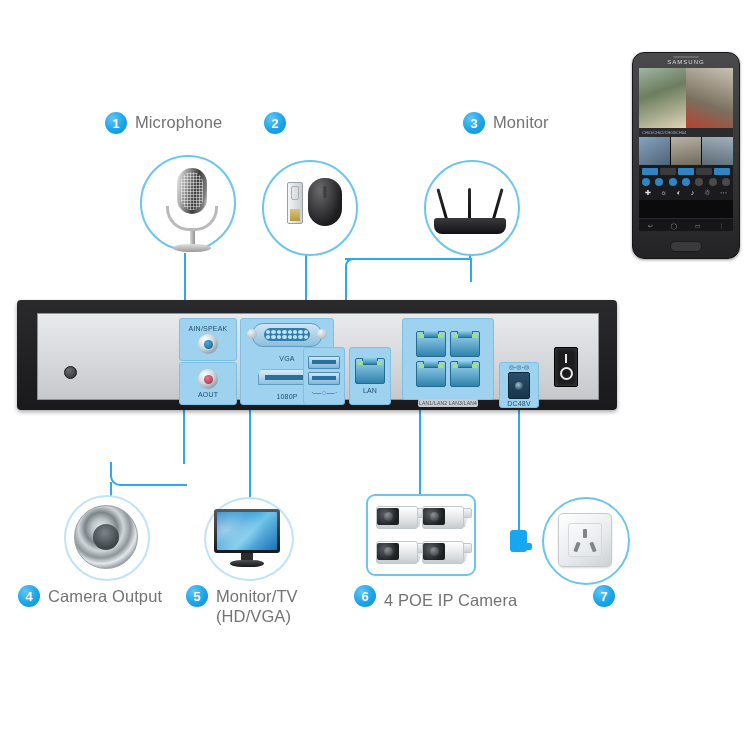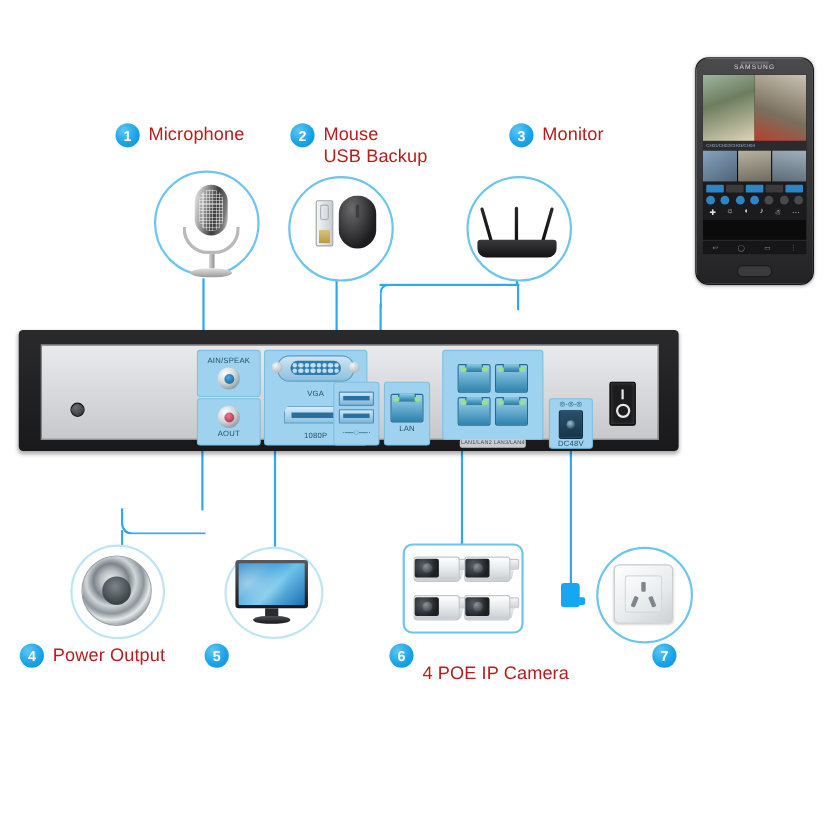--- a/index.html
+++ b/index.html
@@ -16,21 +16,21 @@
   .abs{position:absolute;}
   .badge{
     width:22px;height:22px;border-radius:50%;
     background:radial-gradient(circle at 35% 30%, #5ec6f7 0%, #1aa4e8 55%, #0e8fd6 100%);
     color:#fff;font-size:13px;font-weight:bold;
     display:flex;align-items:center;justify-content:center;
     box-shadow:0 0 0 2px rgba(255,255,255,.9);
     line-height:1;
   }
   .lbl{
-    color:#b91c1c;font-size:16.5px;line-height:20px;white-space:pre-line;
+    color:#737373;font-size:16.5px;line-height:20px;white-space:pre-line;
     letter-spacing:.1px;
   }
   .callout{display:flex;align-items:flex-start;gap:8px;}
 
   
   .line{background:#2ea8ef;position:absolute;}
   .lineV{width:2px;}
   .elbow{position:absolute;border:2px solid #2ea8ef;}
 
   
@@ -354,22 +354,20 @@
   <div class="ring" style="left:140px;top:155px;width:92px;height:92px;"></div>
   <div class="abs" style="left:169px;top:168px;width:46px;display:flex;flex-direction:column;align-items:center;">
     <div class="mic-body"></div>
     <div class="mic-arc"></div>
     <div class="mic-stem"></div>
     <div class="mic-base"></div>
   </div>
 
   <div class="callout abs" style="left:264px;top:112px;">
     <div class="badge">2</div>
-    <div class="lbl">Mouse
-USB Backup</div>
   </div>
   <div class="ring" style="left:262px;top:160px;width:92px;height:92px;"></div>
   <div class="abs" style="left:287px;top:182px;">
     <div class="usbstick"></div>
   </div>
   <div class="abs" style="left:308px;top:178px;">
     <div class="mouse"></div>
   </div>
 
   <div class="callout abs" style="left:463px;top:112px;">
@@ -486,33 +484,35 @@
   </div>
 
   <div class="ring soft" style="left:64px;top:495px;width:82px;height:82px;"></div>
   <div class="abs" style="left:74px;top:505px;">
     <div class="speaker">
         <i></i>
       </div>
   </div>
   <div class="callout abs" style="left:18px;top:585px;">
     <div class="badge">4</div>
-    <div class="lbl" style="margin-top:1px;">Power Output</div>
+    <div class="lbl" style="margin-top:1px;">Camera Output</div>
   </div>
 
   <div class="ring soft" style="left:204px;top:497px;width:86px;height:80px;border-radius:50%;"></div>
   <div class="abs" style="left:214px;top:509px;width:66px;display:flex;flex-direction:column;align-items:center;">
     <div class="monitor-frame">
       <div class="monitor-screen"></div>
     </div>
     <div class="monitor-neck"></div>
     <div class="monitor-base"></div>
   </div>
   <div class="callout abs" style="left:186px;top:585px;">
     <div class="badge">5</div>
+    <div class="lbl" style="margin-top:1px;">Monitor/TV
+(HD/VGA)</div>
   </div>
 
   <div id="cam-box">
     <div class="abs" style="left:8px;top:10px;">
         <div class="cam">
           <div class="arm"></div>
           <div class="mount"></div>
           <div class="barrel"></div>
           <div class="lens"></div>
         </div>
@@ -537,21 +537,21 @@
         <div class="cam">
           <div class="arm"></div>
           <div class="mount"></div>
           <div class="barrel"></div>
           <div class="lens"></div>
         </div>
       </div>
   </div>
   <div class="callout abs" style="left:354px;top:585px;">
     <div class="badge">6</div>
-    <div class="lbl" style="margin-top:17px;">4 POE IP Camera</div>
+    <div class="lbl" style="margin-top:5px;">4 POE IP Camera</div>
   </div>
 
   <div class="plug-icon" style="left:510px;top:530px;"></div>
   <div class="ring" style="left:542px;top:497px;width:84px;height:84px;"></div>
   <div class="abs" style="left:558px;top:513px;">
     <div class="socket">
       <div class="sq"></div>
       <div class="pv"></div>
       <div class="pa"></div>
       <div class="pb"></div>

